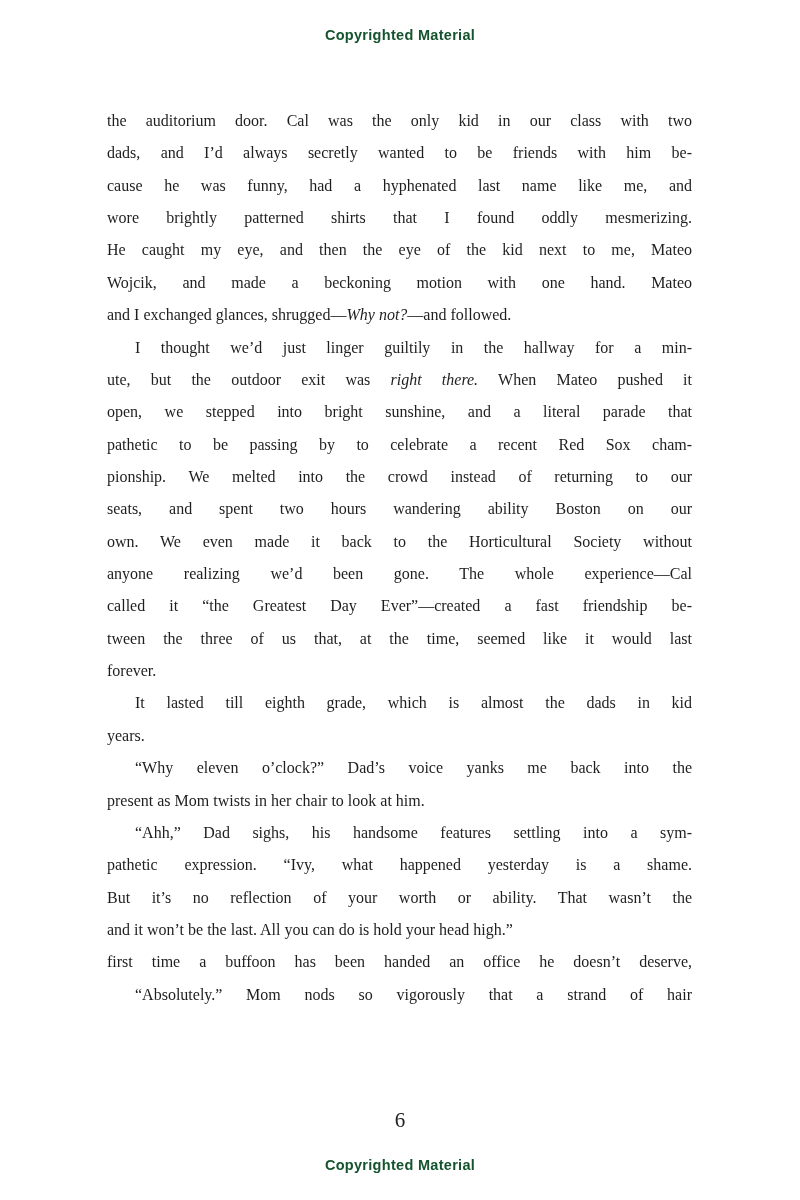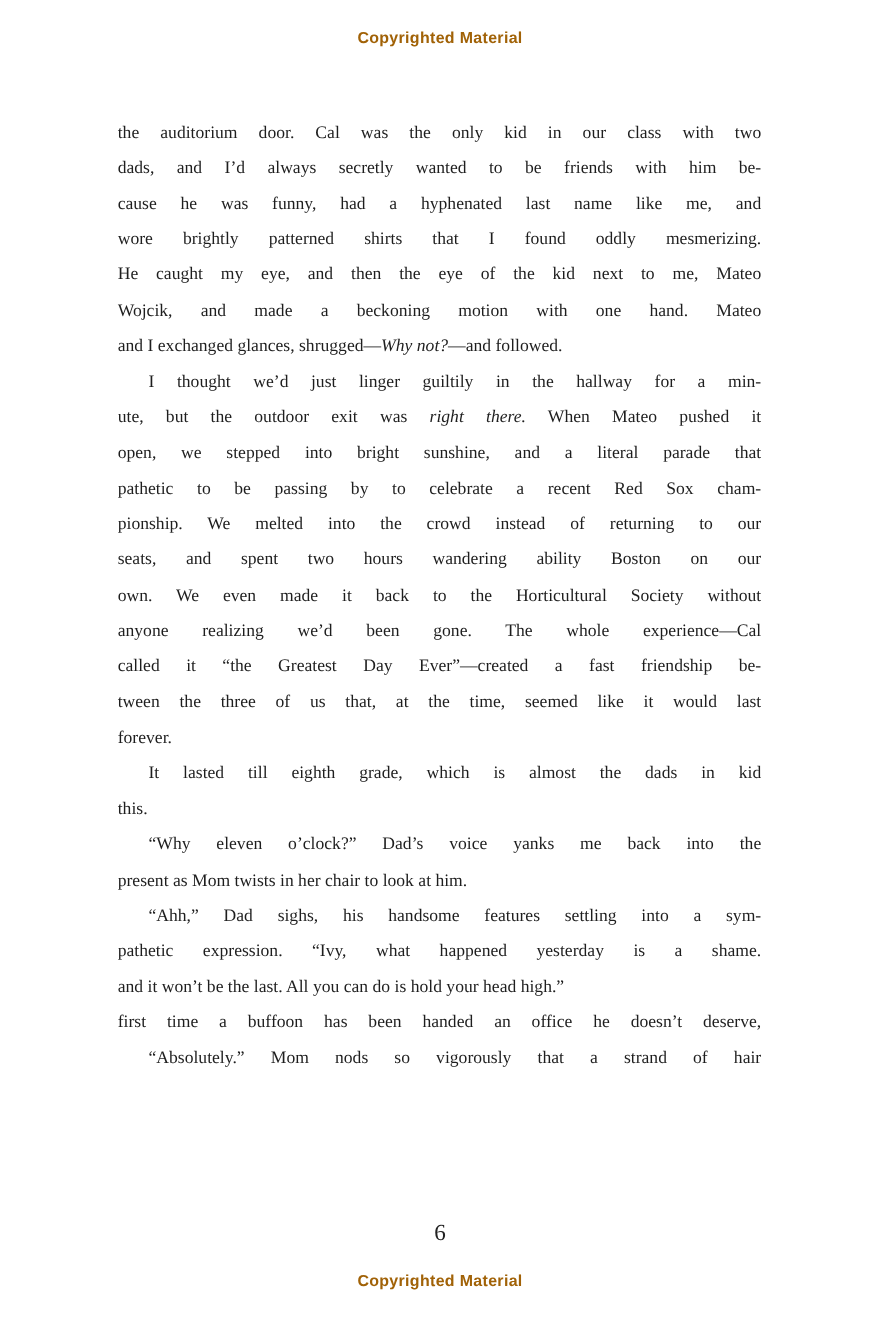--- a/index.html
+++ b/index.html
@@ -17,21 +17,21 @@
   }
   .copyright {
     position: absolute;
     left: 0;
     width: 100%;
     text-align: center;
     font-family: "Liberation Sans", "DejaVu Sans", sans-serif;
     font-size: 14.5px;
     font-weight: 600;
     letter-spacing: 0.3px;
-    color: #a16207;
+    color: #14532d;
   }
   .copyright.top { top: 27px; }
   .copyright.bottom { top: 1157px; }
   .text-block {
     position: absolute;
     left: 107px;
     top: 105px;
     width: 585px;
     color: #1e1e1e;
     font-size: 16px;
@@ -84,29 +84,30 @@
         <div class="line"><span>pionship. We melted into the crowd instead of returning to our</span></div>
         <div class="line"><span>seats, and spent two hours wandering ability Boston on our</span></div>
         <div class="line"><span>own. We even made it back to the Horticultural Society without</span></div>
         <div class="line"><span>anyone realizing we’d been gone. The whole experience—Cal</span></div>
         <div class="line"><span>called it “the Greatest Day Ever”—created a fast friendship be-</span></div>
         <div class="line"><span>tween the three of us that, at the time, seemed like it would last</span></div>
         <div class="line last"><span>forever.</span></div>
       </div>
       <div>
         <div class="line indent"><span>It lasted till eighth grade, which is almost the dads in kid</span></div>
-        <div class="line last"><span>this.</span></div>
+        <div class="line last"><span>years.</span></div>
       </div>
       <div>
         <div class="line indent"><span>“Why eleven o’clock?” Dad’s voice yanks me back into the</span></div>
         <div class="line last"><span>present as Mom twists in her chair to look at him.</span></div>
       </div>
       <div>
         <div class="line indent"><span>“Ahh,” Dad sighs, his handsome features settling into a sym-</span></div>
         <div class="line"><span>pathetic expression. “Ivy, what happened yesterday is a shame.</span></div>
+        <div class="line"><span>But it’s no reflection of your worth or ability. That wasn’t the</span></div>
         <div class="line last"><span>and it won’t be the last. All you can do is hold your head high.”</span></div>
         <div class="line"><span>first time a buffoon has been handed an office he doesn’t deserve,</span></div>
       </div>
       <div>
         <div class="line indent"><span>“Absolutely.” Mom nods so vigorously that a strand of hair</span></div>
       </div>
     </div>
 
   <div class="page-number">6</div>
 

